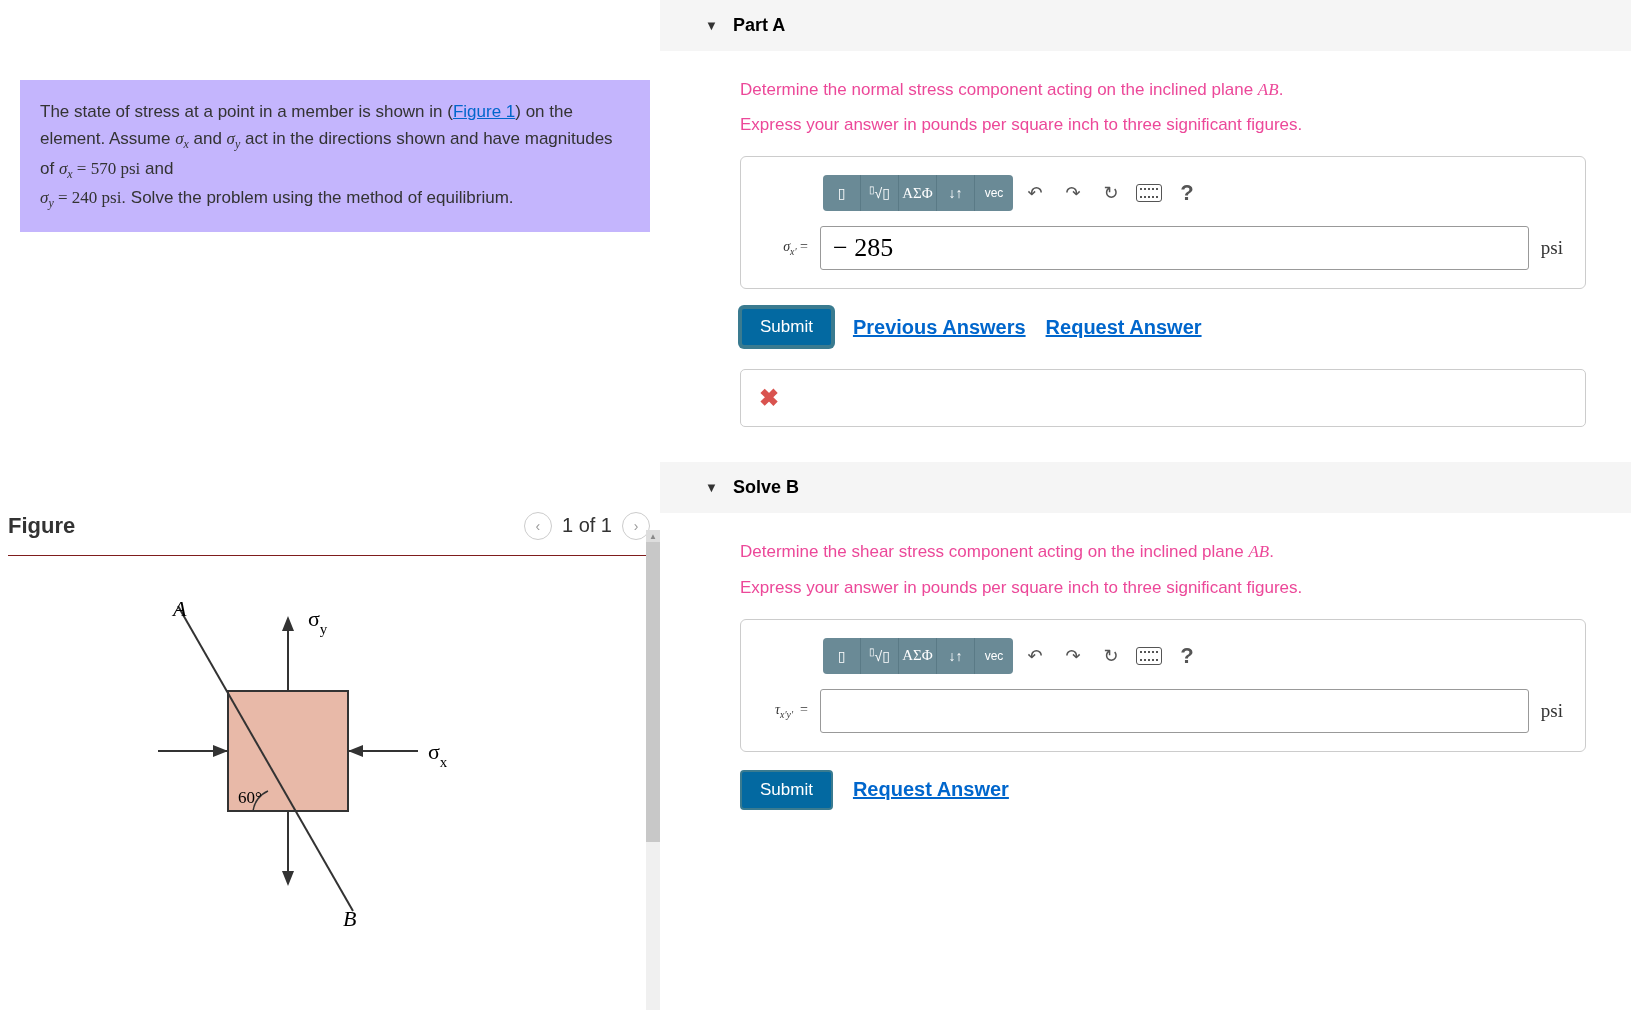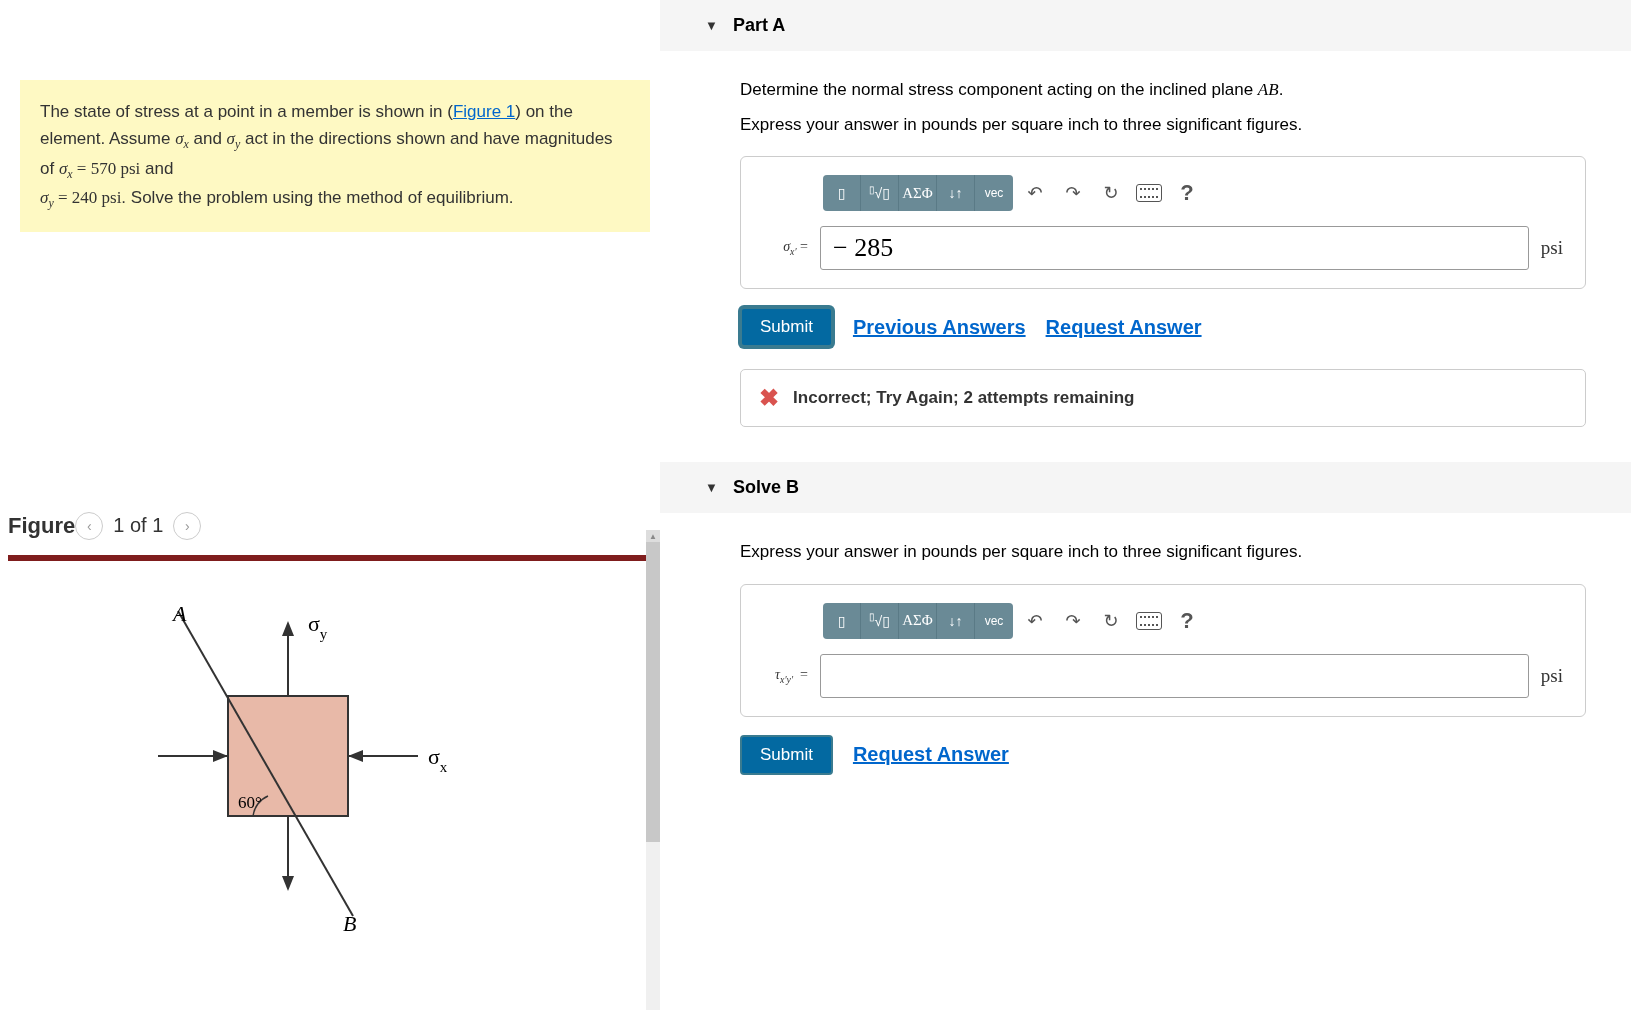--- a/index.html
+++ b/index.html
@@ -15,41 +15,41 @@
       display: flex;
       width: 1631px;
       height: 1013px;
     }
     .left-panel {
       width: 660px;
       padding: 0;
       position: relative;
     }
     .problem-box {
-      background: #fef9c3;
+      background: #c4b5fd;
       margin: 80px 10px 0 20px;
       padding: 18px 20px;
       line-height: 1.6;
       font-size: 17px;
       color: #333;
     }
     .problem-box a {
       color: #0066cc;
       text-decoration: underline;
     }
     .figure-section {
       margin-top: 280px;
       padding: 0 10px 0 8px;
     }
     .figure-header {
       display: flex;
       align-items: center;
-      justify-content: flex-start;
+      justify-content: space-between;
       padding-bottom: 15px;
-      border-bottom: 6px solid #7f1d1d;
+      border-bottom: 1px solid #7f1d1d;
     }
     .figure-title {
       font-size: 22px;
       font-weight: bold;
       color: #333;
     }
     .figure-nav {
       display: flex;
       align-items: center;
       gap: 10px;
@@ -97,21 +97,21 @@
       font-weight: bold;
       color: #000;
     }
     .part-content {
       padding: 25px 45px 35px 80px;
     }
     .instruction {
       font-size: 17px;
       line-height: 1.6;
       margin-bottom: 8px;
-      color: #000000;
+      color: #ec4899;
     }
     .instruction-bold {
       font-weight: normal;
     }
     .answer-box {
       border: 1px solid #ccc;
       border-radius: 6px;
       padding: 18px 22px;
       margin-top: 18px;
       display: flex;
@@ -349,29 +349,31 @@
     </div>
 
     <div class="button-row">
       <button class="submit-btn active">Submit</button>
       <a class="link-action">Previous Answers</a>
       <a class="link-action">Request Answer</a>
     </div>
 
     <div class="feedback-box">
       <span class="x-icon">✖</span>
-      <span class="feedback-text">Incorrect; Try Again; 2 attempts remaining</span>
     </div>
   </div>
 
   <div class="part-header">
     <span class="part-header-caret">▼</span>
     <span class="part-title">Solve B</span>
   </div>
   <div class="part-content">
+    <div class="instruction">
+      <span>Determine the shear stress component acting on the inclined plane </span><span class="italic-serif">AB</span><span>.</span>
+    </div>
     <div class="instruction instruction-bold">Express your answer in pounds per square inch to three significant figures.</div>
 
     <div class="answer-box">
       <div class="toolbar">
         <div class="tool-group">
           <div class="tool-btn">▯</div>
           <div class="tool-btn"><span style="font-size:10px;position:relative;top:-4px;">▯</span>√▯</div>
           <div class="tool-btn greek">ΑΣΦ</div>
           <div class="tool-btn">↓↑</div>
           <div class="tool-btn" style="font-size:12px;">vec</div>

